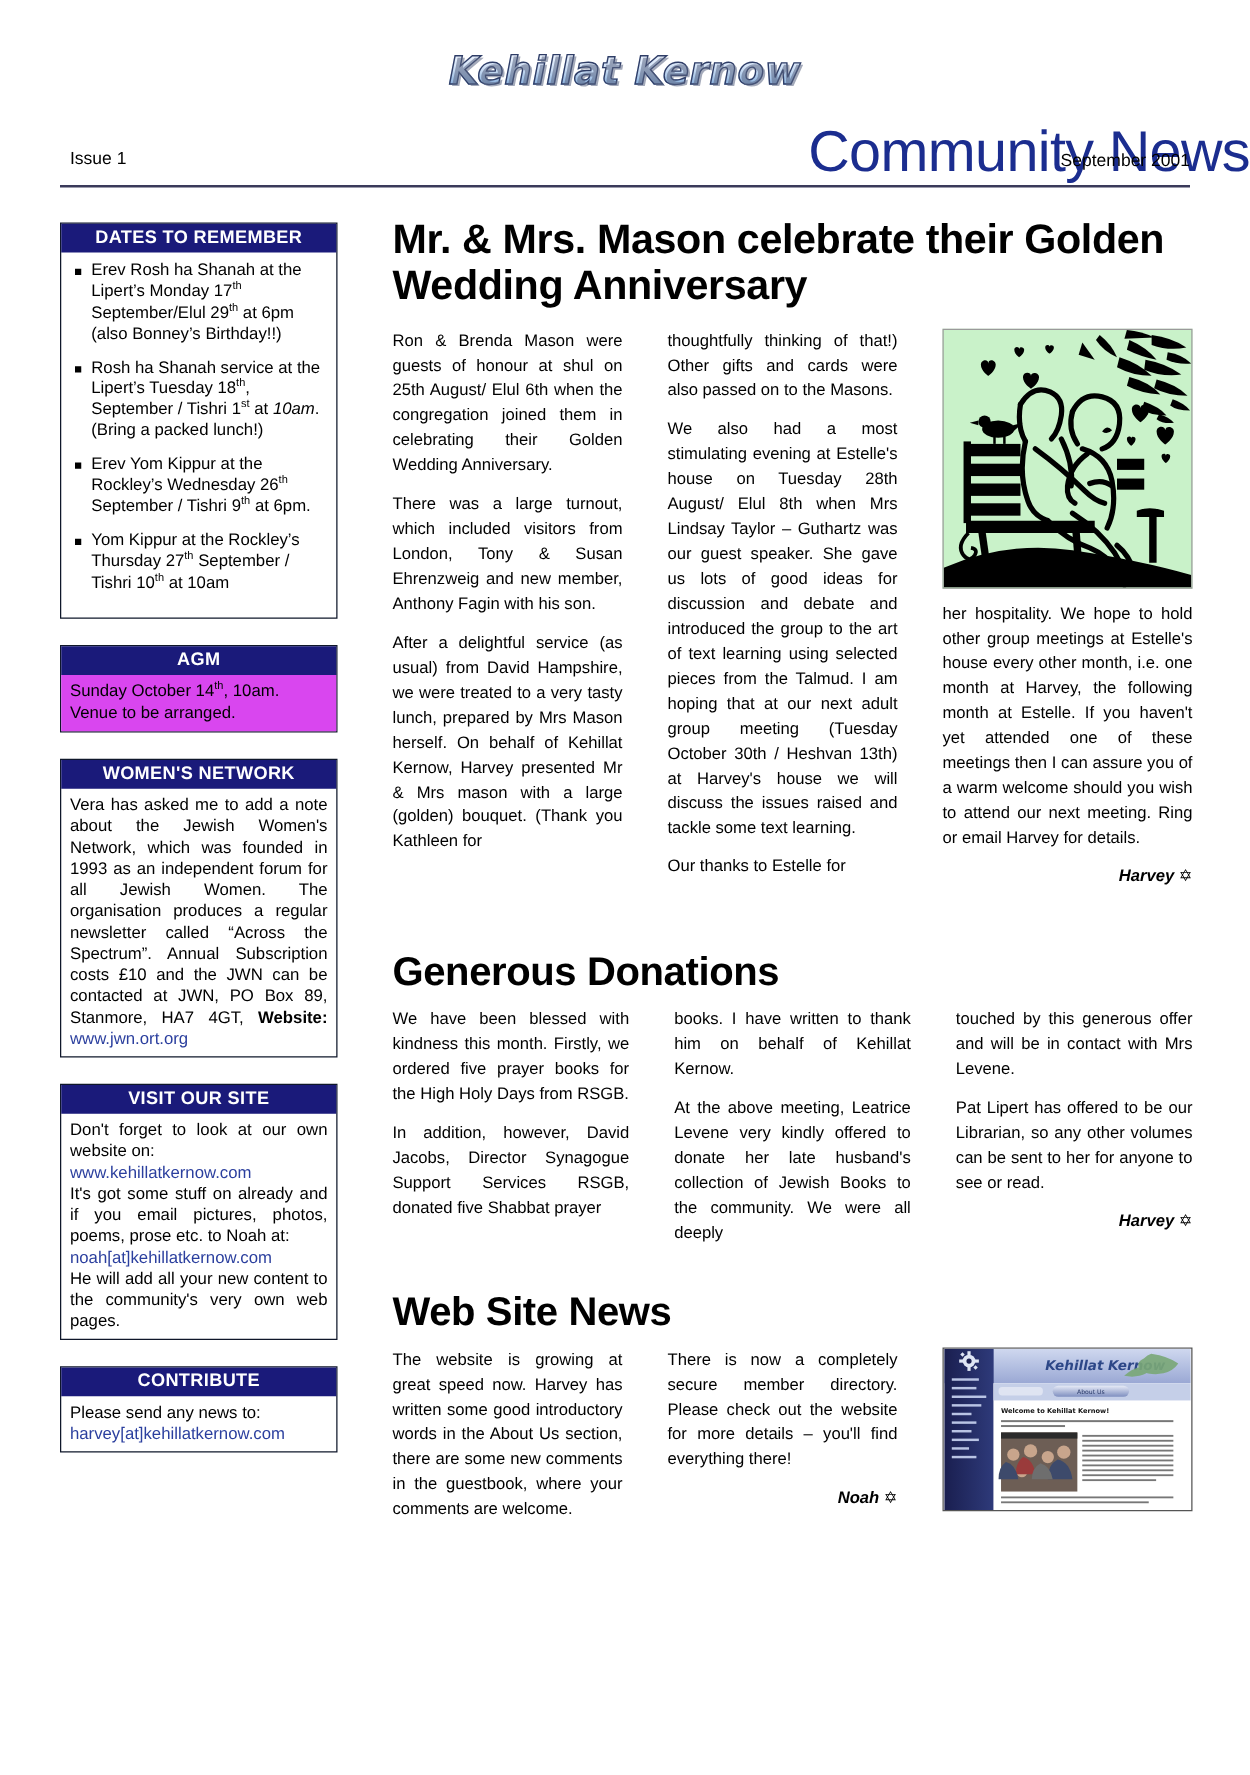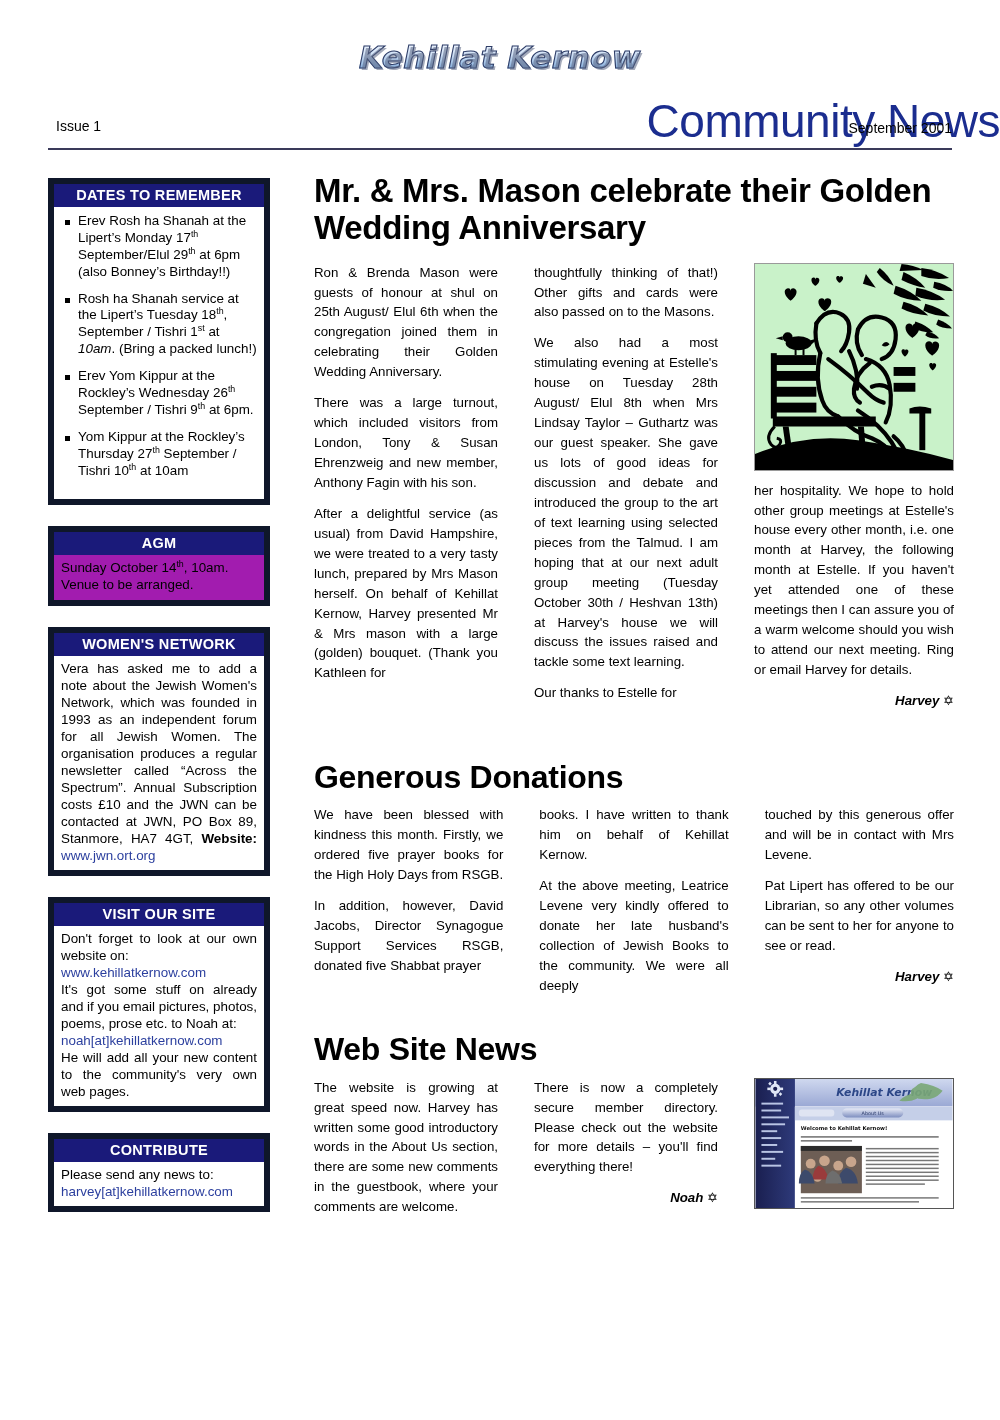--- a/index.html
+++ b/index.html
@@ -87,21 +87,21 @@
   }
 
   
   .sidebar {
     position: absolute;
     left: 48px;
     top: 178px;
     width: 222px;
   }
   .box {
-    border: 6px solid #0f172a;
+    border: 1px solid #0f172a;
     margin-bottom: 21px;
     background: #ffffff;
     box-sizing: border-box;
   }
   .box-head {
     background: #1a1a7a;
     color: #ffffff;
     text-align: center;
     font-size: 14.5px;
     font-weight: bold;
@@ -109,21 +109,21 @@
     letter-spacing: 0.3px;
     font-variant: small-caps;
     text-transform: uppercase;
   }
   .box-body {
     padding: 4px 7px 6px 7px;
     font-size: 13.4px;
     line-height: 1.27;
     color: #000;
   }
-  .box-body.gray { background: #a21caf; }
+  .box-body.gray { background: #d946ef; }
   .box-body.justify { text-align: justify; }
   ul.dates {
     margin: 2px 0 2px 0;
     padding-left: 15px;
     list-style: none;
   }
   ul.dates li {
     position: relative;
     margin-bottom: 10px;
     padding-left: 2px;

